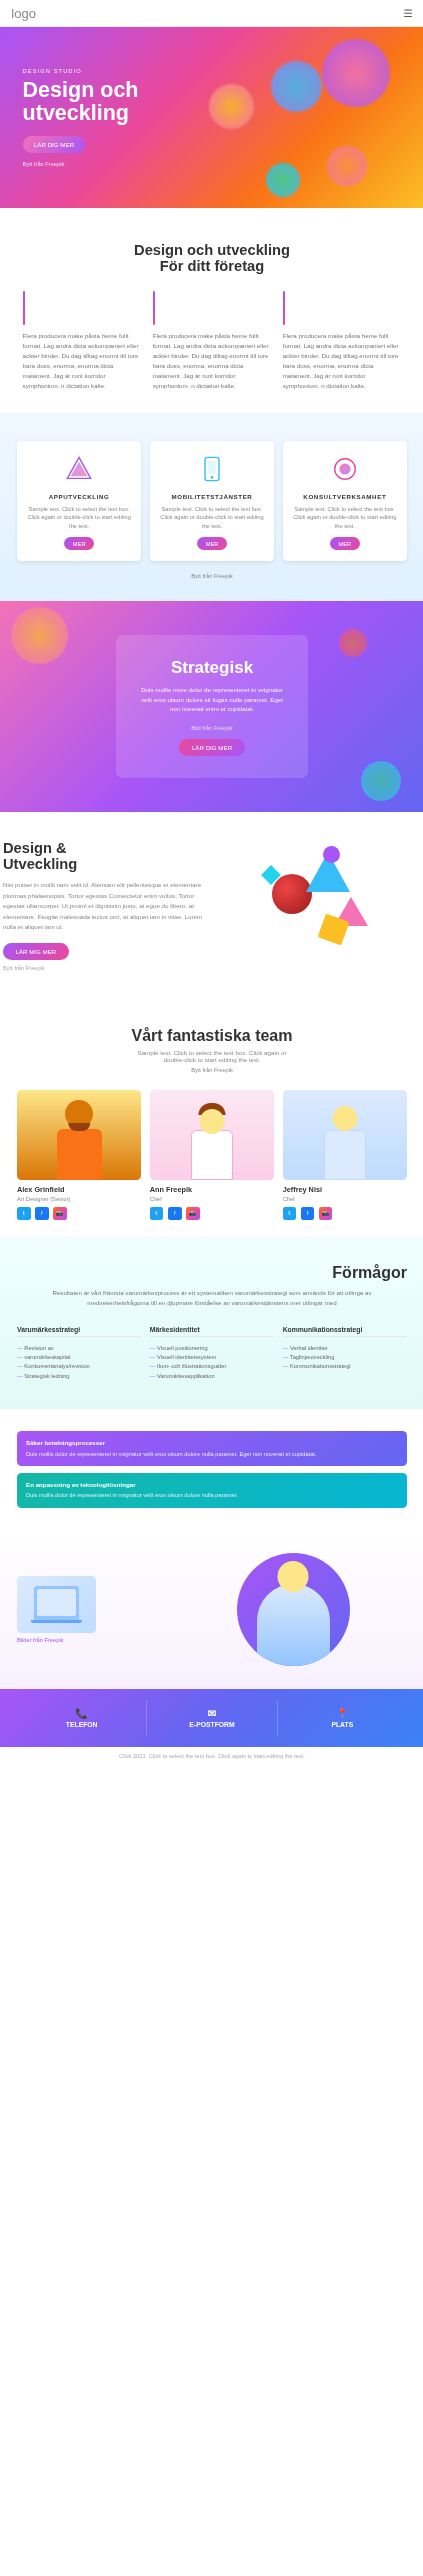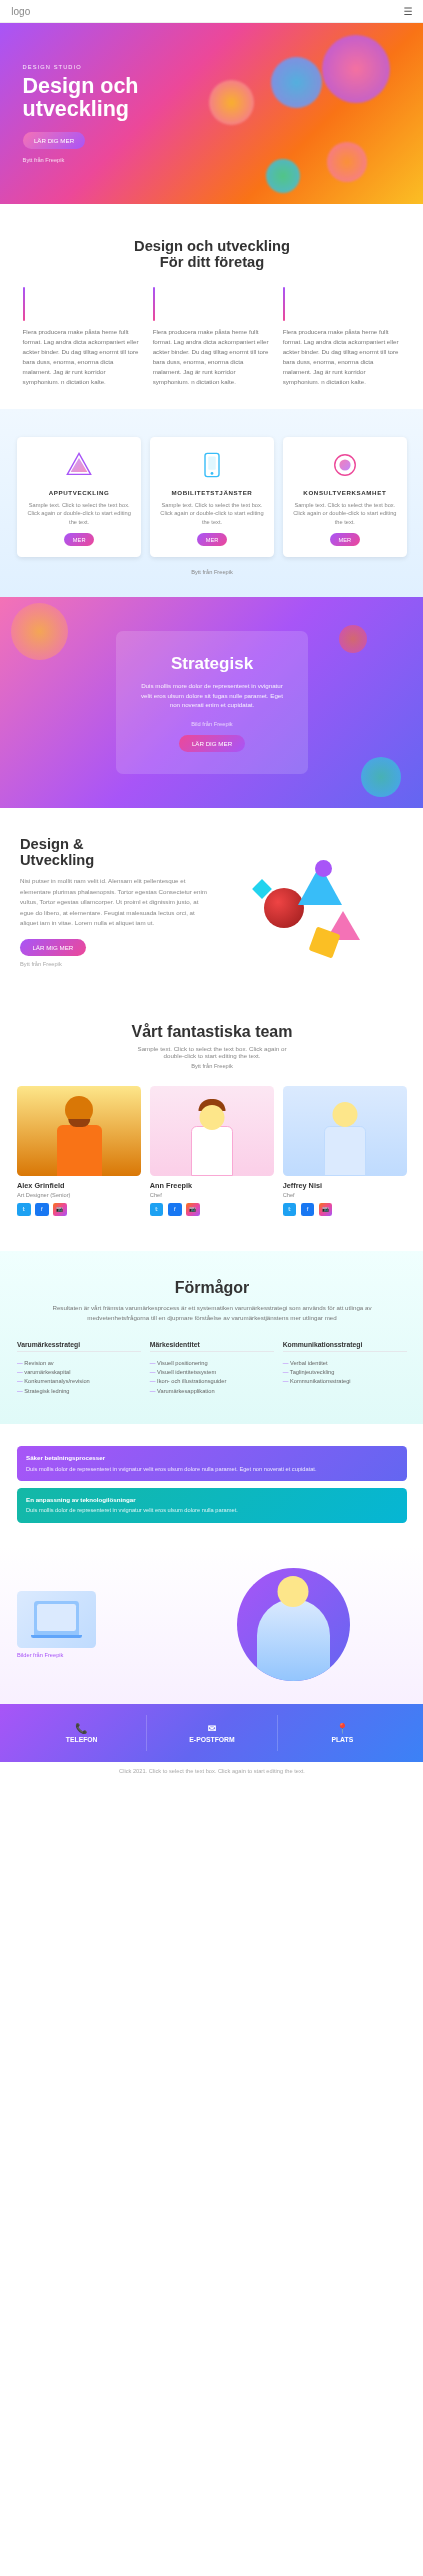--- a/index.html
+++ b/index.html
@@ -1,20 +1,20 @@
 <!DOCTYPE html>
 <html style="font-size:9px"><head>
   <meta charset="utf-8">
   <style>
     * { margin: 0; padding: 0; box-sizing: border-box; }
     body { font-family: 'Segoe UI', Arial, sans-serif; width: 424px; background: #fff; overflow-x: hidden; }
 
     
     .nav { display: flex; align-items: center; justify-content: space-between; padding: 5.7px 11.3px; background: #fff; border-bottom: 0.6px solid #eee; }
-    .nav-logo { font-size: 10px; color: #888; }
+    .nav-logo { font-size: 13px; color: #888; }
     .nav-icon { font-size: 10.2px; color: #555; cursor: pointer; }
 
     
     .hero { position: relative; background: linear-gradient(135deg, #a855f7 0%, #ec4899 40%, #f97316 70%, #fbbf24 100%); min-height: 181px; display: flex; align-items: center; overflow: hidden; }
     .hero-blobs { position: absolute; inset: 0; pointer-events: none; }
     .blob { position: absolute; border-radius: 50%; filter: blur(1.1px); opacity: 0.85; }
     .blob1 { width: 68px; height: 68px; background: radial-gradient(circle, #f472b6, #a855f7); top: 11.3px; right: 34px; }
     .blob2 { width: 51px; height: 51px; background: radial-gradient(circle, #38bdf8, #818cf8); top: 34px; right: 102px; }
     .blob3 { width: 40px; height: 40px; background: radial-gradient(circle, #fb923c, #f472b6); bottom: 22.6px; right: 57px; }
     .blob4 { width: 34px; height: 34px; background: radial-gradient(circle, #34d399, #38bdf8); bottom: 11.3px; right: 124px; }
@@ -51,56 +51,56 @@
     .s4b1 { position: absolute; width: 57px; height: 57px; background: radial-gradient(circle, #fbbf24, #f472b6); border-radius: 50%; top: 5.7px; left: 11.3px; opacity: 0.7; }
     .s4b2 { position: absolute; width: 40px; height: 40px; background: radial-gradient(circle, #34d399, #38bdf8); border-radius: 50%; bottom: 11.3px; right: 22.6px; opacity: 0.7; }
     .s4b3 { position: absolute; width: 28px; height: 28px; background: radial-gradient(circle, #f97316, #ec4899); border-radius: 50%; top: 28px; right: 57px; opacity: 0.6; }
     .section4-box { background: rgba(255,255,255,0.15); border-radius: 6.8px; padding: 22.6px; max-width: 192px; text-align: center; z-index: 1; }
     .section4-title { font-size: 17px; font-weight: 700; color: #fff; margin-bottom: 6.8px; }
     .section4-text { font-size: 6.2px; color: rgba(255,255,255,0.9); line-height: 1.6; margin-bottom: 10.2px; }
     .section4-link { font-size: 5.7px; color: rgba(255,255,255,0.7); margin-bottom: 8px; display: block; }
     .section4-btn { background: linear-gradient(135deg, #ec4899, #a855f7); color: #fff; border: none; padding: 5.1px 12.4px; border-radius: 11.3px; font-size: 6.2px; cursor: pointer; }
 
     
-    .section5 { display: flex; align-items: flex-end; padding: 28px 20px; gap: 4px; background: #fff; }
+    .section5 { display: flex; align-items: flex-start; padding: 28px 3px; gap: 4px; background: #fff; }
     .section5-left { flex: 1; }
     .section5-title { font-size: 14.7px; font-weight: 700; color: #333; margin-bottom: 8px; }
     .section5-text { font-size: 6.2px; color: #888; line-height: 1.7; margin-bottom: 10.2px; }
     .section5-btn { background: linear-gradient(135deg, #a855f7, #ec4899); color: #fff; border: none; padding: 5.1px 12.4px; border-radius: 11.3px; font-size: 6.2px; cursor: pointer; }
     .section5-right { flex: 1; position: relative; min-height: 113px; display: flex; align-items: center; justify-content: center; }
     .geometric-art { position: relative; width: 113px; height: 113px; }
     .geo-sphere { width: 40px; height: 40px; background: radial-gradient(circle at 35% 35%, #ef4444, #991b1b); border-radius: 50%; position: absolute; top: 34px; left: 11.3px; }
     .geo-triangle { width: 0; height: 0; border-left: 22.6px solid transparent; border-right: 22.6px solid transparent; border-bottom: 40px solid #38bdf8; position: absolute; top: 11.3px; left: 45px; }
     .geo-pink-triangle { width: 0; height: 0; border-left: 17px solid transparent; border-right: 17px solid transparent; border-bottom: 29px solid #f472b6; position: absolute; top: 57px; right: 5.7px; }
     .geo-yellow { width: 25.4px; height: 25.4px; background: #fbbf24; position: absolute; bottom: 11.3px; right: 28px; transform: rotate(20deg); border-radius: 2.3px; }
     .geo-purple { width: 17px; height: 17px; background: #a855f7; border-radius: 50%; position: absolute; top: 5.7px; right: 34px; }
     .geo-cyan { width: 14px; height: 14px; background: #22d3ee; position: absolute; top: 28px; left: 2.8px; transform: rotate(45deg); }
 
     
-    .section6 { padding: 28px 17px 35px; background: #fff; }
+    .section6 { padding: 28px 17px 16px; background: #fff; }
     .section6-title { text-align: center; font-size: 16px; font-weight: 700; color: #333; margin-bottom: 4.5px; }
     .section6-text { text-align: center; font-size: 6.2px; color: #888; margin-bottom: 3.4px; }
     .section6-link { text-align: center; font-size: 5.7px; color: #888; margin-bottom: 17px; }
     .team-cards { display: flex; gap: 8.5px; align-items: center; }
     .team-card { flex: 1; }
     .team-photo { width: 100%; height: 90px; border-radius: 4.5px; object-fit: cover; overflow: hidden; margin-bottom: 5.7px; display: flex; align-items: flex-end; justify-content: center; }
     .team-photo-alex { background: linear-gradient(180deg, #fde68a 0%, #d97706 100%); }
     .team-photo-ann { background: linear-gradient(180deg, #fce7f3 0%, #fbcfe8 100%); }
     .team-photo-jeffrey { background: linear-gradient(180deg, #dbeafe 0%, #bfdbfe 100%); }
     .team-name { font-size: 7.3px; font-weight: 700; color: #333; margin-bottom: 1.7px; }
     .team-role { font-size: 5.7px; color: #888; margin-bottom: 4.5px; }
     .team-socials { display: flex; gap: 4.5px; }
     .social-icon { width: 13.6px; height: 13.6px; border-radius: 2.3px; display: flex; align-items: center; justify-content: center; font-size: 5.7px; cursor: pointer; color: #fff; }
     .si-twitter { background: #1da1f2; }
     .si-facebook { background: #1877f2; }
     .si-instagram { background: linear-gradient(135deg, #f97316, #ec4899, #a855f7); }
 
     
     .section7 { padding: 28px 17px; background: linear-gradient(180deg, #f0fffe 0%, #e0faf8 100%); }
-    .section7-title { text-align: center; font-size: 16px; font-weight: 700; color: #333; margin-bottom: 5.7px; }
+    .section7-title { text-align: right; font-size: 16px; font-weight: 700; color: #333; margin-bottom: 5.7px; }
     .section7-text { text-align: center; font-size: 6.2px; color: #777; line-height: 1.7; margin-bottom: 17px; max-width: 328px; margin-left: auto; margin-right: auto; }
     .abilities-grid { display: flex; gap: 8.5px; }
     .ability-col { flex: 1; }
     .ability-title { font-size: 6.8px; font-weight: 700; color: #333; margin-bottom: 5.7px; padding-bottom: 3.4px; border-bottom: 1.1px solid #e5e7eb; }
     .ability-item { font-size: 5.7px; color: #666; padding: 1.7px 0; }
     .ability-item::before { content: '— '; color: #a855f7; }
 
     
     .section8 { padding: 22.6px 17px; background: #fff; }
     .section8-grid { display: flex; gap: 11.3px; }

